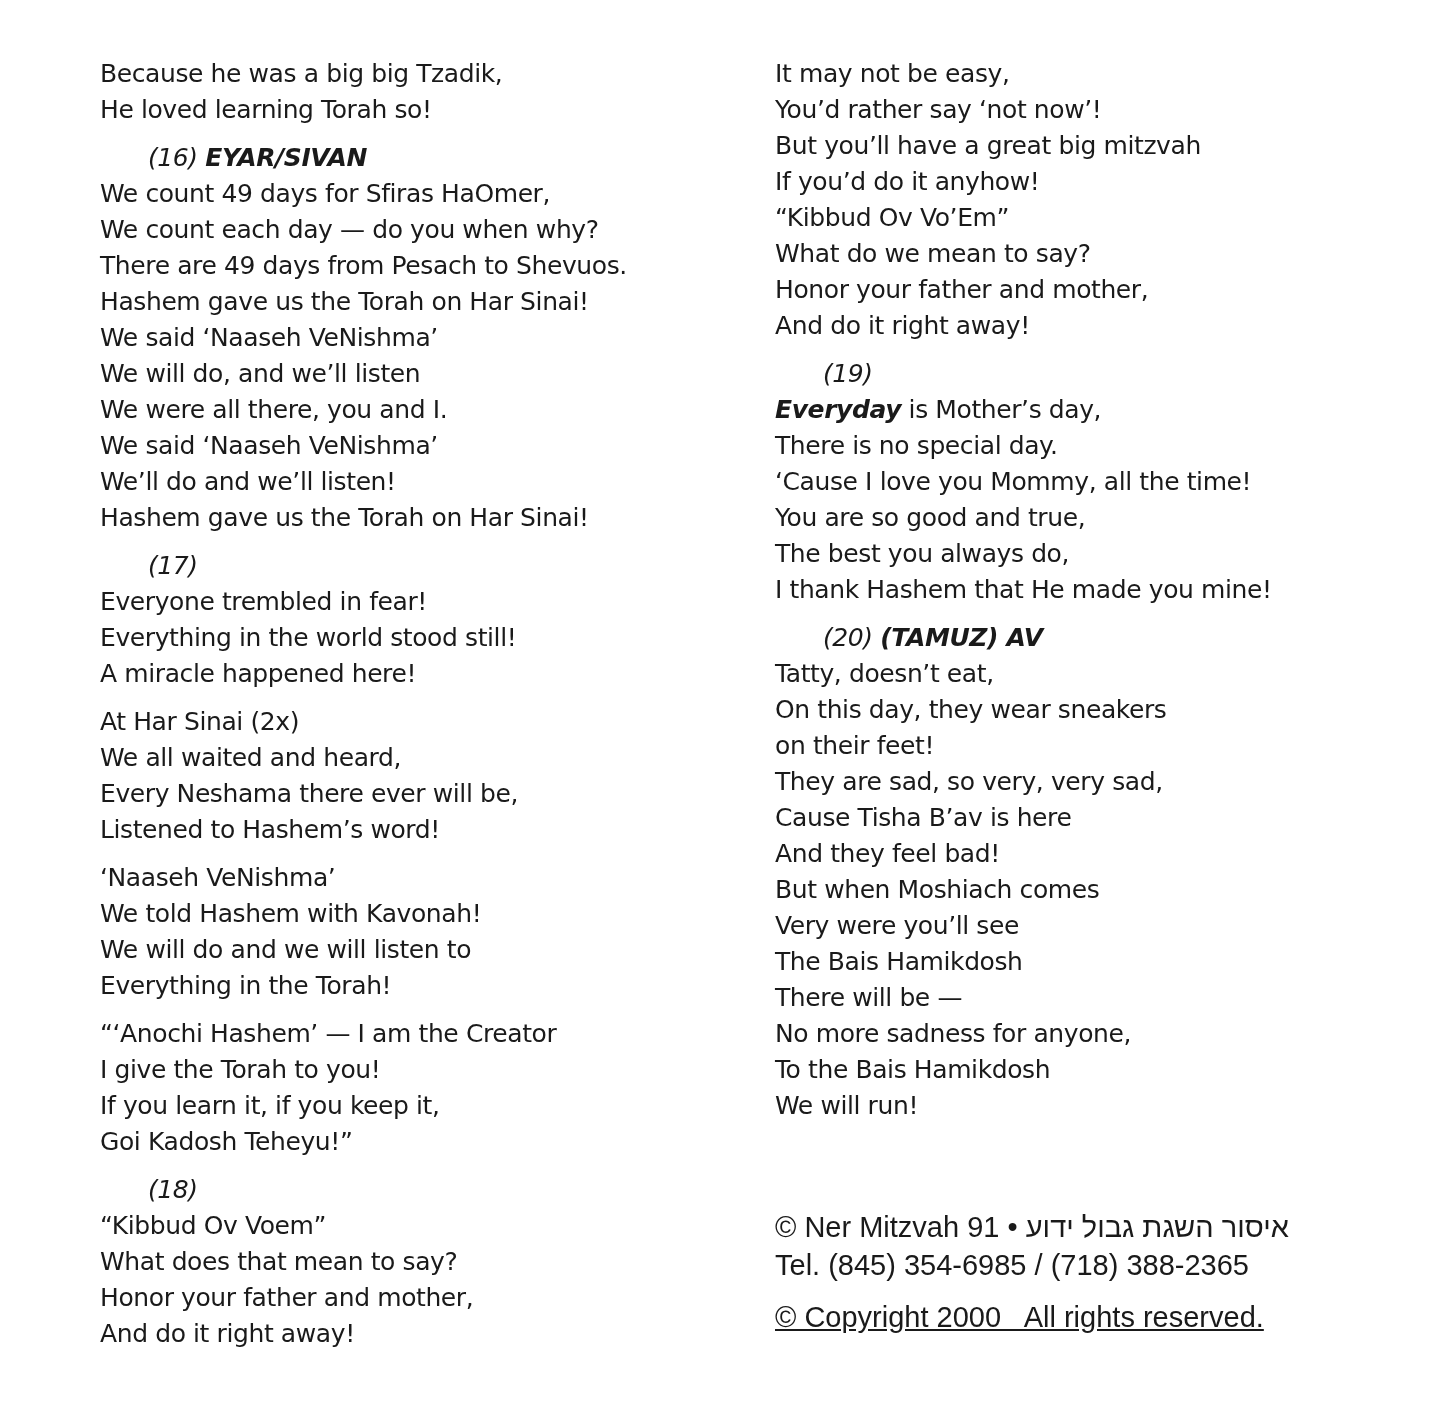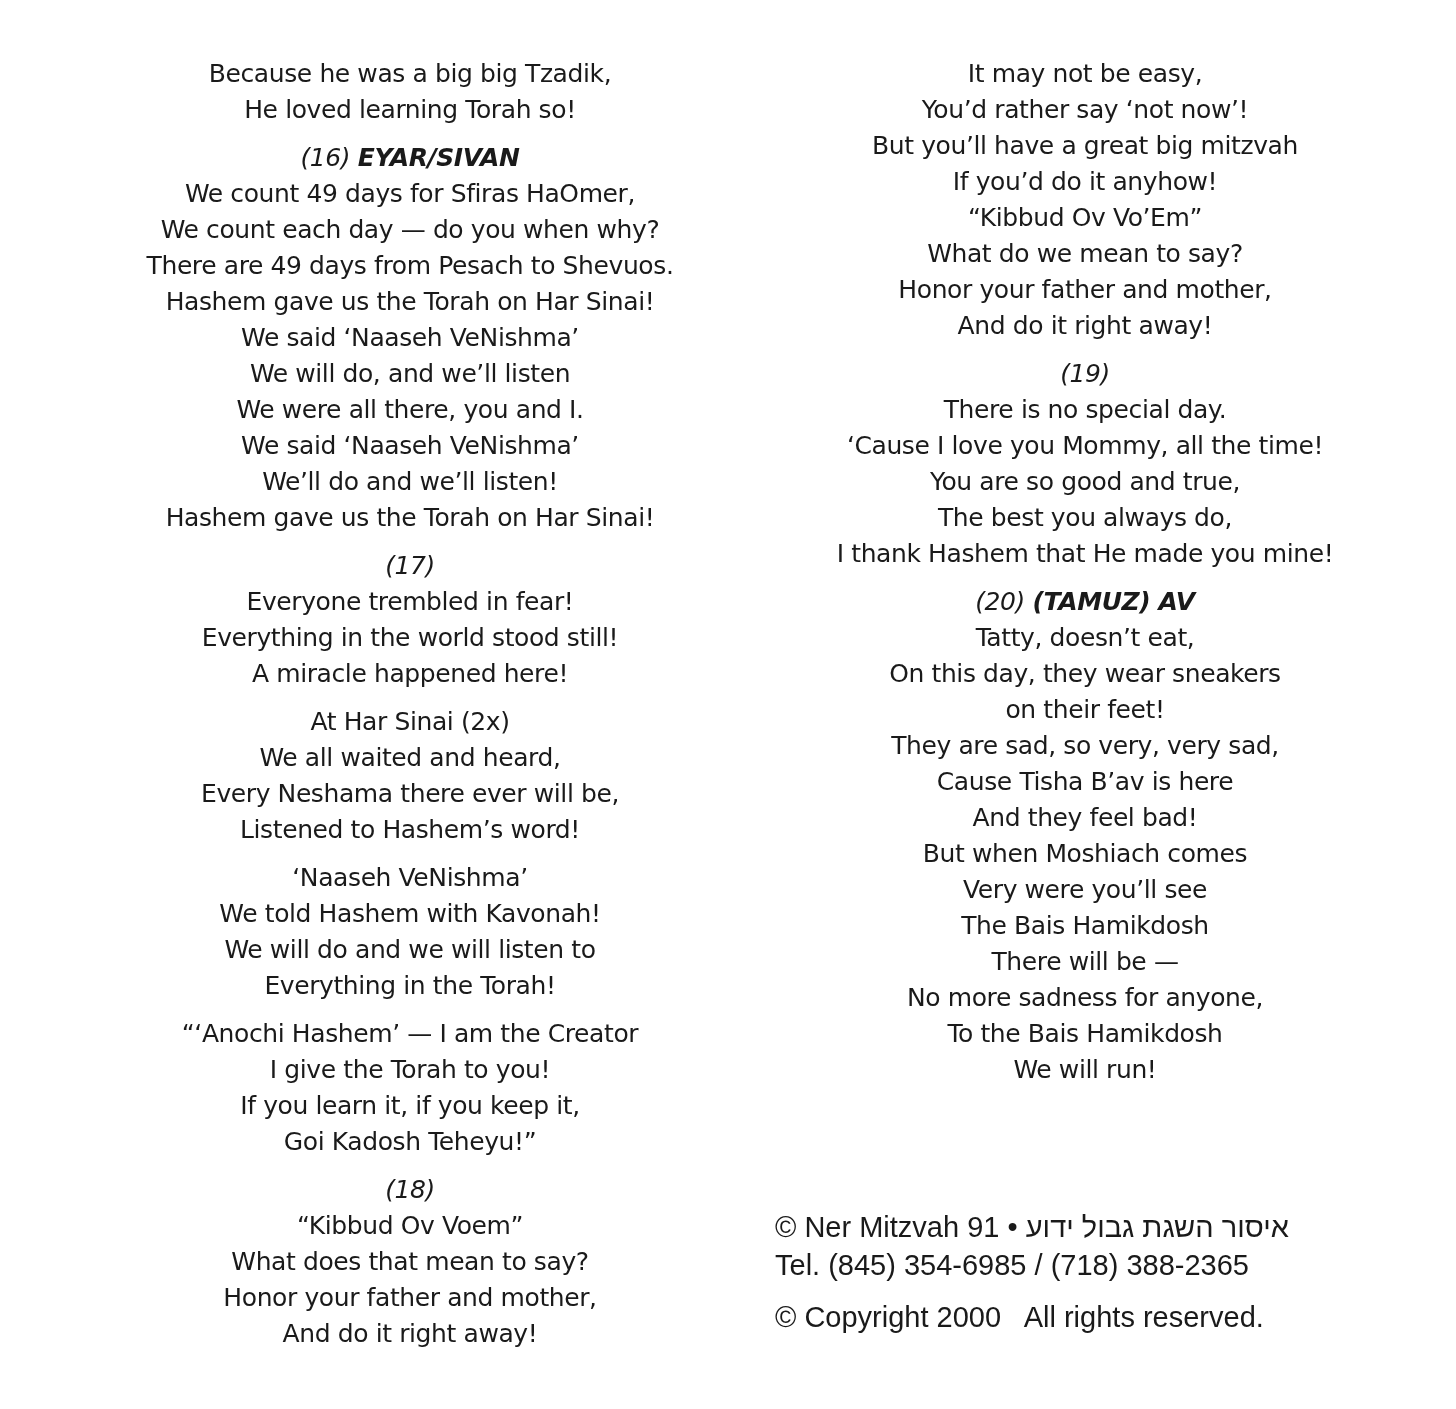--- a/index.html
+++ b/index.html
@@ -7,28 +7,28 @@
     width: 1456px; height: 1409px;
     background: #ffffff;
     color: #1a1a1a;
     font-family: "DejaVu Sans", sans-serif;
     position: relative;
     overflow: hidden;
   }
   .col { position: absolute; top: 56px; }
   .col-left { left: 100px; width: 620px; }
   .col-right { left: 775px; width: 620px; }
-  .block { margin: 0 0 12px 0; text-align: center; }
+  .block { margin: 0 0 12px 0; }
   .line {
     font-size: 25px;
     line-height: 36px;
     white-space: nowrap;
     letter-spacing: -0.4px;
   }
-  .head { font-style: italic; }
+  .head { font-style: italic; margin-left: 48px; }
   .head b { font-weight: bold; }
   .lead-bold { font-weight: bold; font-style: italic; }
   .footer { position: absolute; left: 775px; top: 1208px; }
   .footer .fl {
     font-family: "Liberation Sans", sans-serif;
     font-size: 29px;
     line-height: 38px;
     white-space: nowrap;
   }
   .footer .gap { height: 14px; }
@@ -98,20 +98,21 @@
     <div class="line">But you’ll have a great big mitzvah</div>
     <div class="line">If you’d do it anyhow!</div>
     <div class="line">“Kibbud Ov Vo’Em”</div>
     <div class="line">What do we mean to say?</div>
     <div class="line">Honor your father and mother,</div>
     <div class="line">And do it right away!</div>
   </div>
 
   <div class="block">
     <div class="line head">(19)</div>
+    <div class="line"><span class="lead-bold">Everyday</span><span> is Mother’s day,</span></div>
     <div class="line">There is no special day.</div>
     <div class="line">‘Cause I love you Mommy, all the time!</div>
     <div class="line">You are so good and true,</div>
     <div class="line">The best you always do,</div>
     <div class="line">I thank Hashem that He made you mine!</div>
   </div>
 
   <div class="block">
     <div class="line head"><span>(20)</span> <b>(TAMUZ) AV</b></div>
     <div class="line">Tatty, doesn’t eat,</div>
@@ -127,14 +128,14 @@
     <div class="line">No more sadness for anyone,</div>
     <div class="line">To the Bais Hamikdosh</div>
     <div class="line">We will run!</div>
   </div>
 </div>
 
 <div class="footer">
   <div class="fl"><span>© Ner Mitzvah 91 •</span> <span class="hebrew">איסור השגת גבול ידוע</span></div>
   <div class="fl">Tel. (845) 354-6985 / (718) 388-2365</div>
   <div class="gap"></div>
-  <div class="fl" style="white-space: pre;">© Copyright 2000   All rights reserved.</div>
+  <div class="fl" style="white-space: pre; text-decoration: underline;">© Copyright 2000   All rights reserved.</div>
 </div>
 
 </body></html>

